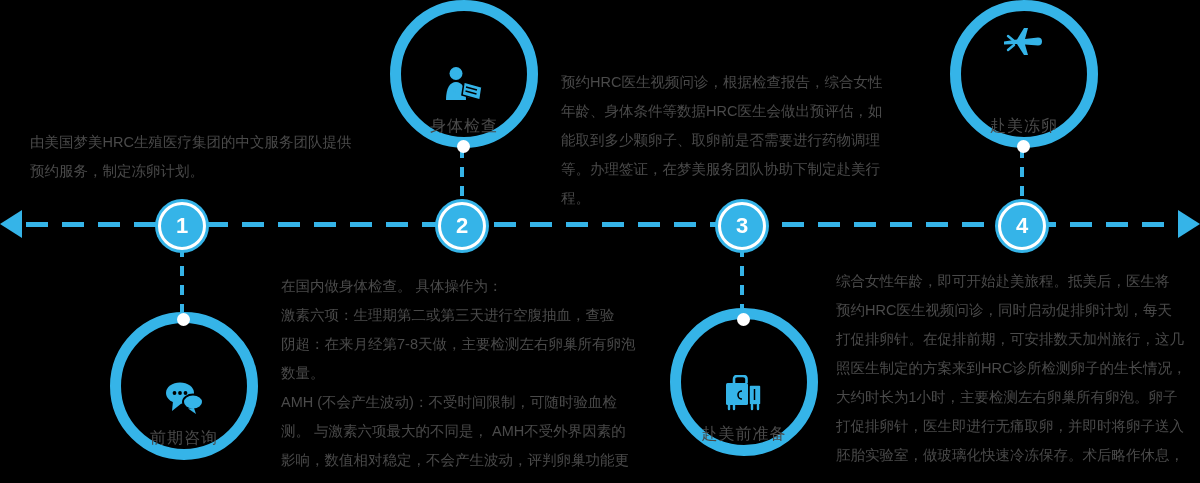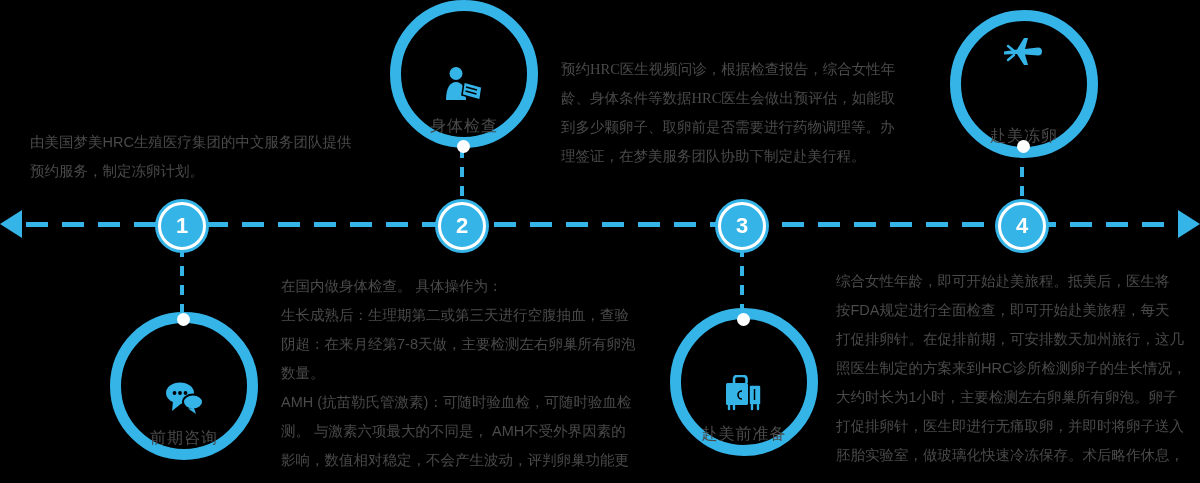--- a/index.html
+++ b/index.html
@@ -185,30 +185,30 @@
     <span class="circle-label">身体检查</span>
   </div>
 
   <div class="conn-dot" style="left:457px; top:140px;"></div>
   <div class="connector" style="left:460px; top:148px; height:60px;"></div>
 
   <div class="node" style="left:438px; top:202px;">
     <span>2</span>
   </div>
 
-  <div class="textblock" style="left:561px; top:55px; width:335px;font-family:Liberation Serif, serif;">
+  <div class="textblock" style="left:561px; top:68px; width:335px;">
     <p>预约HRC医生视频问诊，根据检查报告，综合女性年龄、身体条件等数据HRC医生会做出预评估，如能取到多少颗卵子、取卵前是否需要进行药物调理等。办理签证，在梦美服务团队协助下制定赴美行程。</p>
   </div>
 
   <div class="textblock" style="left:281px; top:272px; width:380px;">
     <p>在国内做身体检查。 具体操作为：</p>
-    <p>生长成熟后：生理期第二或第三天进行空腹抽血，查验</p>
+    <p>激素六项：生理期第二或第三天进行空腹抽血，查验</p>
     <p>阴超：在来月经第7-8天做，主要检测左右卵巢所有卵泡</p>
     <p>数量。</p>
-    <p>AMH (抗苗勒氏管激素)：可随时验血检，可随时验血检</p>
+    <p>AMH (不会产生波动)：不受时间限制，可随时验血检</p>
     <p>测。 与激素六项最大的不同是， AMH不受外界因素的</p>
     <p>影响，数值相对稳定，不会产生波动，评判卵巢功能更</p>
 
   </div>
 
   <div class="connector" style="left:740px; top:247px; height:72px;"></div>
   <div class="conn-dot" style="left:737px; top:313px;"></div>
 
   <div class="node" style="left:718px; top:202px;">
     <span>3</span>
@@ -221,42 +221,42 @@
         <rect x="3" y="8" width="22" height="22" rx="1.5" fill="#35b4e8"></rect>
         <rect x="26" y="10" width="12" height="20" rx="1.5" fill="#35b4e8" stroke="#000000" stroke-width="1.6"></rect>
         <path d="M31.5 14 L31.5 25" stroke="#000000" stroke-width="1.5"></path>
         <path d="M6 30 L6 34 M11 30 L11 34 M29 30 L29 34 M35 30 L35 34" stroke="#35b4e8" stroke-width="2.4" stroke-linecap="round"></path>
         <path d="M19 16 a4 4 0 1 0 0 8" fill="none" stroke="#000000" stroke-width="1.6"></path>
       </svg>
     </span>
     <span class="circle-label">赴美前准备</span>
   </div>
 
-  <div class="bigcircle" style="left:950px; top:10px;gap:42px;">
+  <div class="bigcircle" style="left:950px; top:0px;gap:42px;">
     <span class="icon-wrap">
       <svg width="44" height="36" viewBox="0 0 44 36" aria-hidden="true">
         <path d="M2 19.5 L2 16.5 L15 14.5 L22 3 L26 3 L23 14 L36 12.5
                  Q40 12.5 40 16.5 Q40 20.5 36 20.5 L23 19.5 L26 30 L22 30
                  L15 19 Z" fill="#35b4e8"></path>
         <path d="M6 11 L12 16 M6 25 L12 20" stroke="#35b4e8" stroke-width="2.4" stroke-linecap="round"></path>
       </svg>
     </span>
     <span class="circle-label">赴美冻卵</span>
   </div>
 
   <div class="conn-dot" style="left:1017px; top:140px;"></div>
   <div class="connector" style="left:1020px; top:148px; height:60px;"></div>
 
   <div class="node" style="left:998px; top:202px;">
     <span>4</span>
   </div>
 
   <div class="textblock" style="left:836px; top:267px; width:364px;">
     <p>综合女性年龄，即可开始赴美旅程。抵美后，医生将</p>
-    <p>按FDA规定进行全面检查，即可开始赴美旅程，每天</p>
+    <p>预约HRC医生视频问诊，同时启动促排卵计划，每天</p>
     <p>打促排卵针。在促排前期，可安排数天加州旅行，这几</p>
     <p>照医生制定的方案来到HRC诊所检测卵子的生长情况，</p>
     <p>大约时长为1小时，主要检测左右卵巢所有卵泡。卵子</p>
     <p>打促排卵针，医生即进行无痛取卵，并即时将卵子送入</p>
     <p>胚胎实验室，做玻璃化快速冷冻保存。术后略作休息，</p>
 
   </div>
 
 </div>
 

